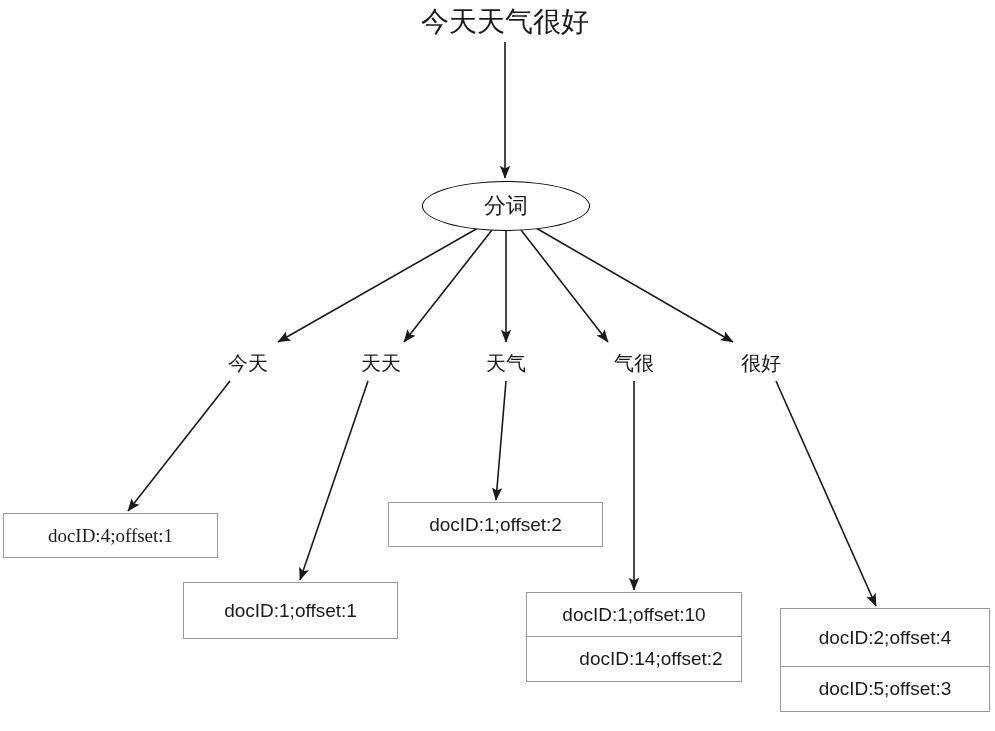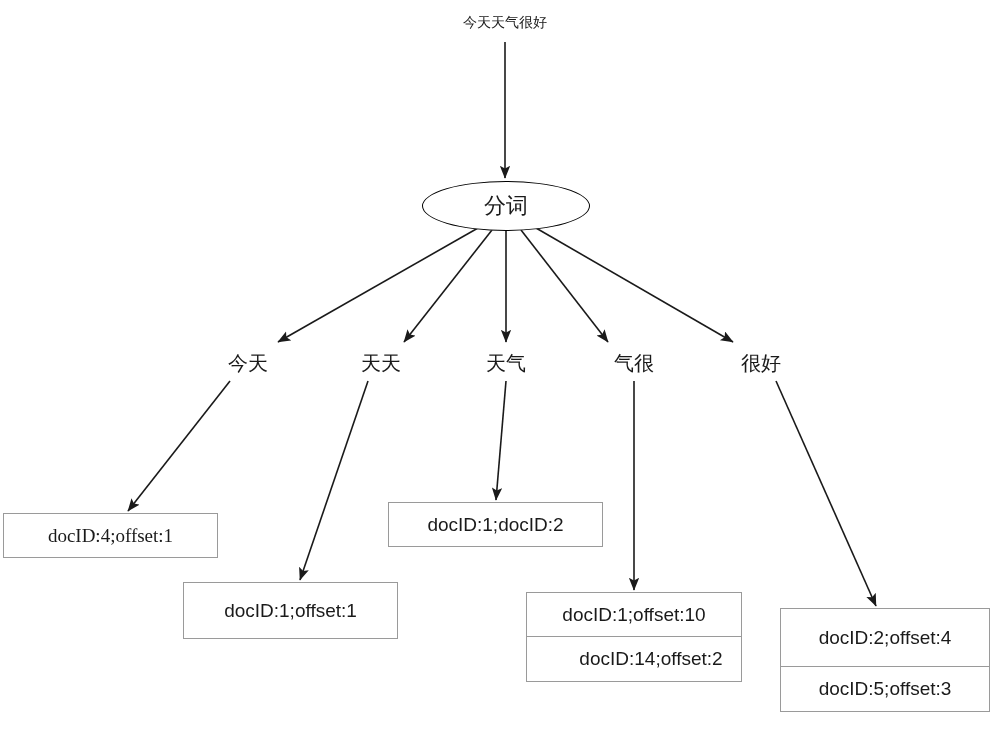--- a/index.html
+++ b/index.html
@@ -29,21 +29,21 @@
   .node-text {
     position: absolute;
     font-size: 21px;
     line-height: 1;
     white-space: nowrap;
     color: #1a1a1a;
     transform: translate(-50%, -50%);
     text-align: center;
   }
   .query-title {
-    font-size: 14px;
+    font-size: 28px;
   }
   .term-label {
     font-size: 20px;
   }
   .ellipse-node {
     position: absolute;
     box-sizing: border-box;
     border: 1.6px solid #000000;
     border-radius: 50%;
     background: #ffffff;
@@ -116,21 +116,21 @@
 
   <div class="posting-group" style="left:3px; top:513px; width:215px;font-family:Liberation Serif, serif;">
     <div class="posting-row" style="height:45px;">docID:4;offset:1</div>
   </div>
 
   <div class="posting-group" style="left:183px; top:582px; width:215px;">
     <div class="posting-row" style="height:57px;">docID:1;offset:1</div>
   </div>
 
   <div class="posting-group" style="left:388px; top:502px; width:215px;">
-    <div class="posting-row" style="height:45px;">docID:1;docID:2</div>
+    <div class="posting-row" style="height:45px;">docID:1;offset:2</div>
   </div>
 
   <div class="posting-group" style="left:526px; top:592px; width:216px;">
     <div class="posting-row" style="height:45px;">docID:1;offset:10</div>
     <div class="posting-row" style="height:45px;padding-left:34px;">docID:14;offset:2</div>
   </div>
 
   <div class="posting-group" style="left:780px; top:608px; width:210px;">
     <div class="posting-row" style="height:59px;">docID:2;offset:4</div>
     <div class="posting-row" style="height:45px;">docID:5;offset:3</div>

